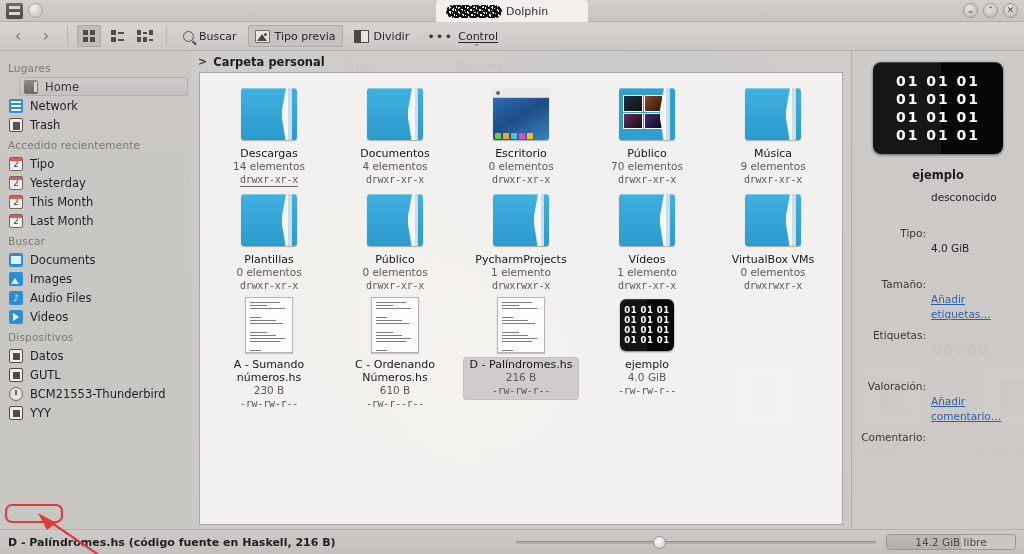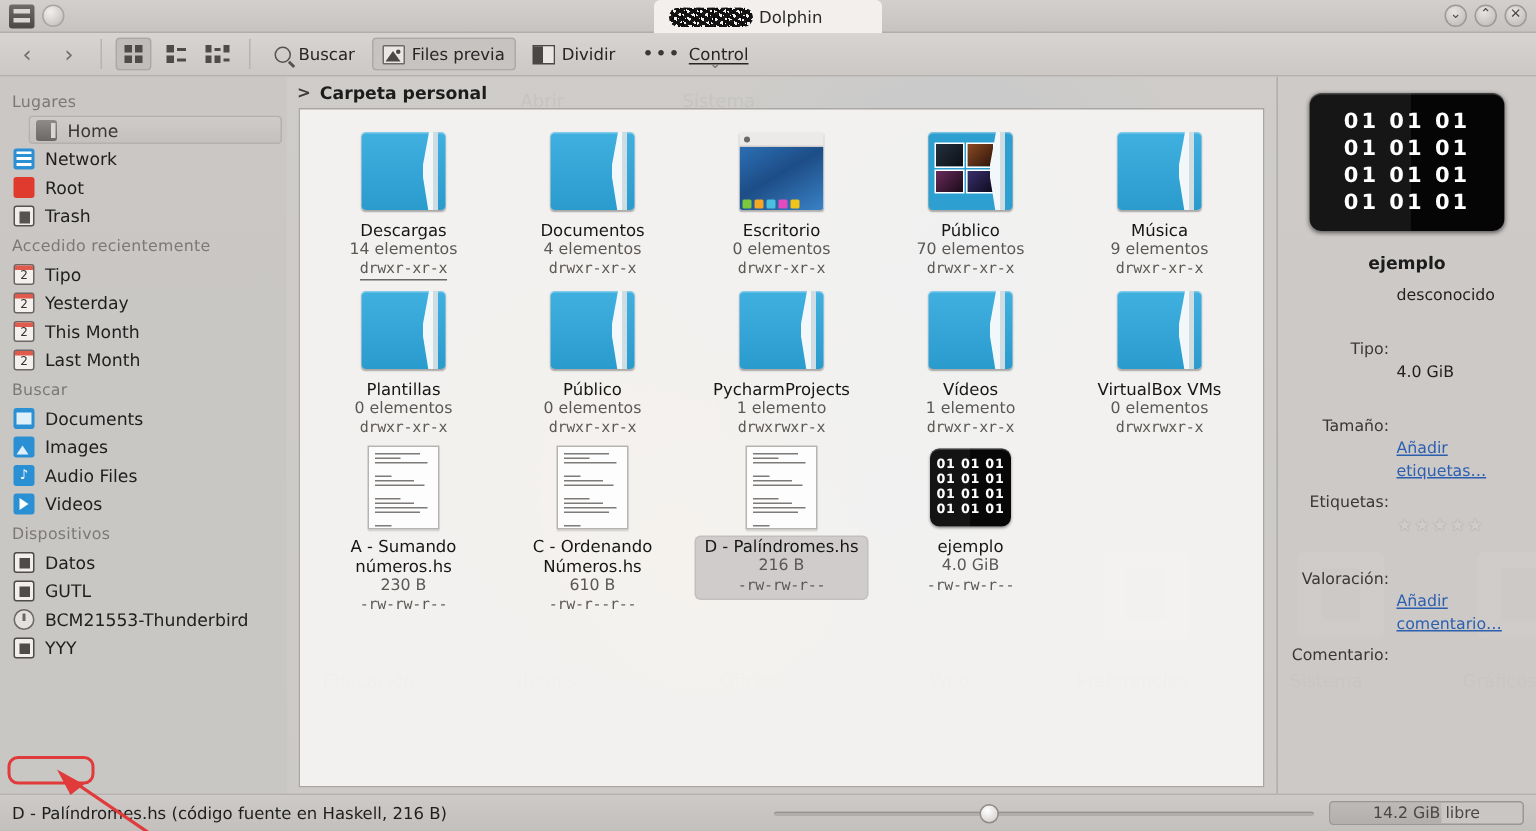--- a/index.html
+++ b/index.html
@@ -346,21 +346,21 @@
   .stars { display:flex; gap:1px; }
   .star { color:#cfcccb; font-size:12px; line-height:14px; text-shadow:0 0 1px #9a9794; }
 
   
   #statusbar {
     flex:0 0 25px; display:flex; align-items:center; gap:10px;
     padding:0 8px; border-top:1px solid #b4b1ae;
     background: linear-gradient(#cdcac7,#c2bfbc);
     font-size:11px; color:#1e1e1e;
   }
-  #status-text { flex:0 0 auto; white-space:nowrap; }
+  #status-text { flex:0 0 auto; white-space:nowrap;font-weight:bold; }
   #zoom-slider { flex:1; height:16px; position:relative; max-width:360px; margin-left:auto; }
   #zoom-slider .track {
     position:absolute; left:0; right:0; top:7px; height:3px;
     background:#b0adaa; border-radius:2px; box-shadow:inset 0 1px 0 rgba(0,0,0,.15);
   }
   #zoom-slider .knob {
     position:absolute; left:38%; top:2px; width:13px; height:13px; border-radius:50%;
     background: radial-gradient(circle at 38% 30%, #ffffff, #ccc9c6);
     border:1px solid #8f8c89;
   }
@@ -461,21 +461,21 @@
       </span>
     </div>
     <div class="tsep"></div>
 
     <div class="tool-item">
       <span class="mag"></span>
       <span>Buscar</span>
     </div>
     <div class="tool-item framed">
       <span class="preview-ico"></span>
-      <span>Files previa</span>
+      <span>Tipo previa</span>
     </div>
     <div class="tool-item">
       <span class="split-ico">
           <span></span>
           <span></span>
         </span>
       <span>Dividir</span>
     </div>
     <div class="tool-item">
       <span class="dots">•••</span>
@@ -489,24 +489,20 @@
     <div id="sidebar">
       <div id="sidebar-groups">
           <div class="side-group">Lugares</div>
           <div class="side-item selected">
             <span class="sicon ic-home"></span>
             <span>Home</span>
           </div>
           <div class="side-item">
             <span class="sicon ic-net"></span>
             <span>Network</span>
-          </div>
-          <div class="side-item">
-            <span class="sicon ic-root"></span>
-            <span>Root</span>
           </div>
           <div class="side-item">
             <span class="sicon ic-trash"></span>
             <span>Trash</span>
           </div>
           <div class="side-group">Accedido recientemente</div>
           <div class="side-item">
             <span class="sicon ic-cal">2</span>
             <span>Tipo</span>
           </div>

